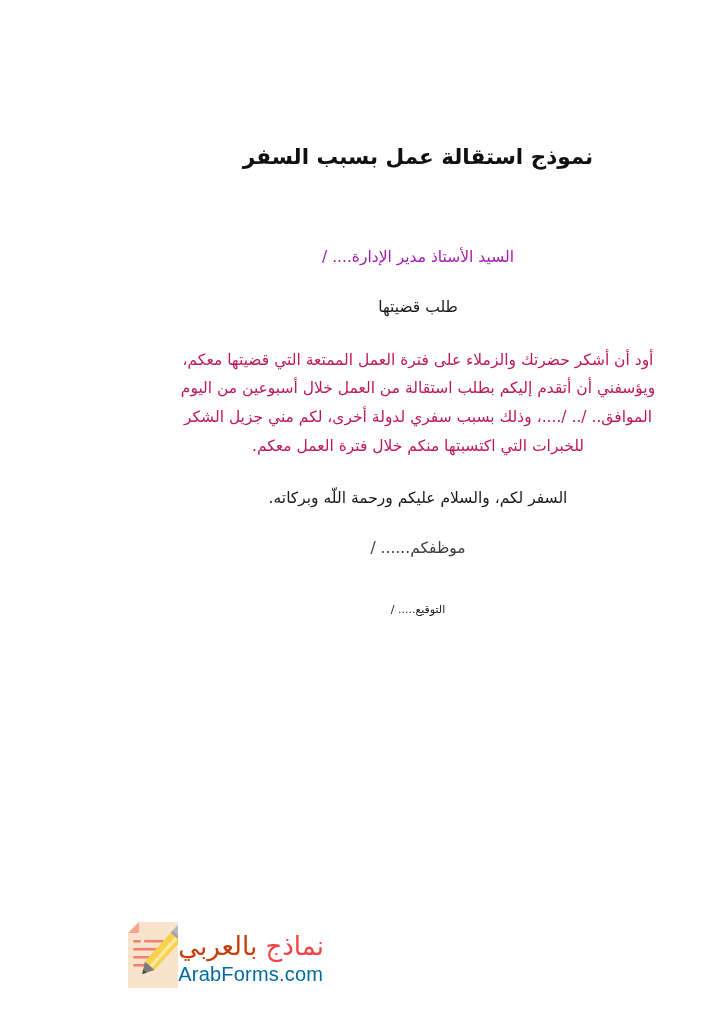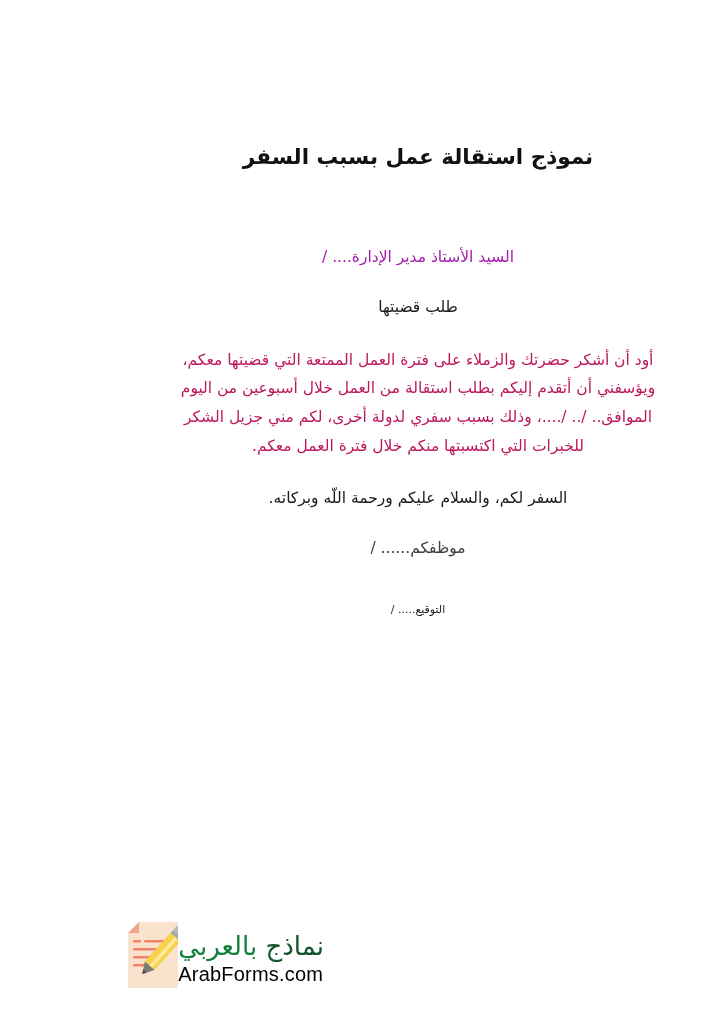--- a/index.html
+++ b/index.html
@@ -133,29 +133,29 @@
     flex: 0 0 auto;
   }
 
   .logo-arabic {
     font-size: 26px;
     font-weight: 400;
     line-height: 1.15;
     white-space: nowrap;
     direction: rtl;
   }
-  .logo-arabic .w1 { color: #14532d; }
-  .logo-arabic .w2 { color: #15803d; }
+  .logo-arabic .w1 { color: #ef4444; }
+  .logo-arabic .w2 { color: #c2410c; }
 
   .logo-latin {
     font-family: "Liberation Sans", "DejaVu Sans", sans-serif;
     font-size: 20px;
     font-weight: 400;
     line-height: 1.15;
-    color: #000000;
+    color: #0369a1;
     direction: ltr;
     letter-spacing: 0.2px;
     white-space: nowrap;
     margin-top: 1px;
   }
 </style>
 </head>
 <body>
 
 <div class="page">

